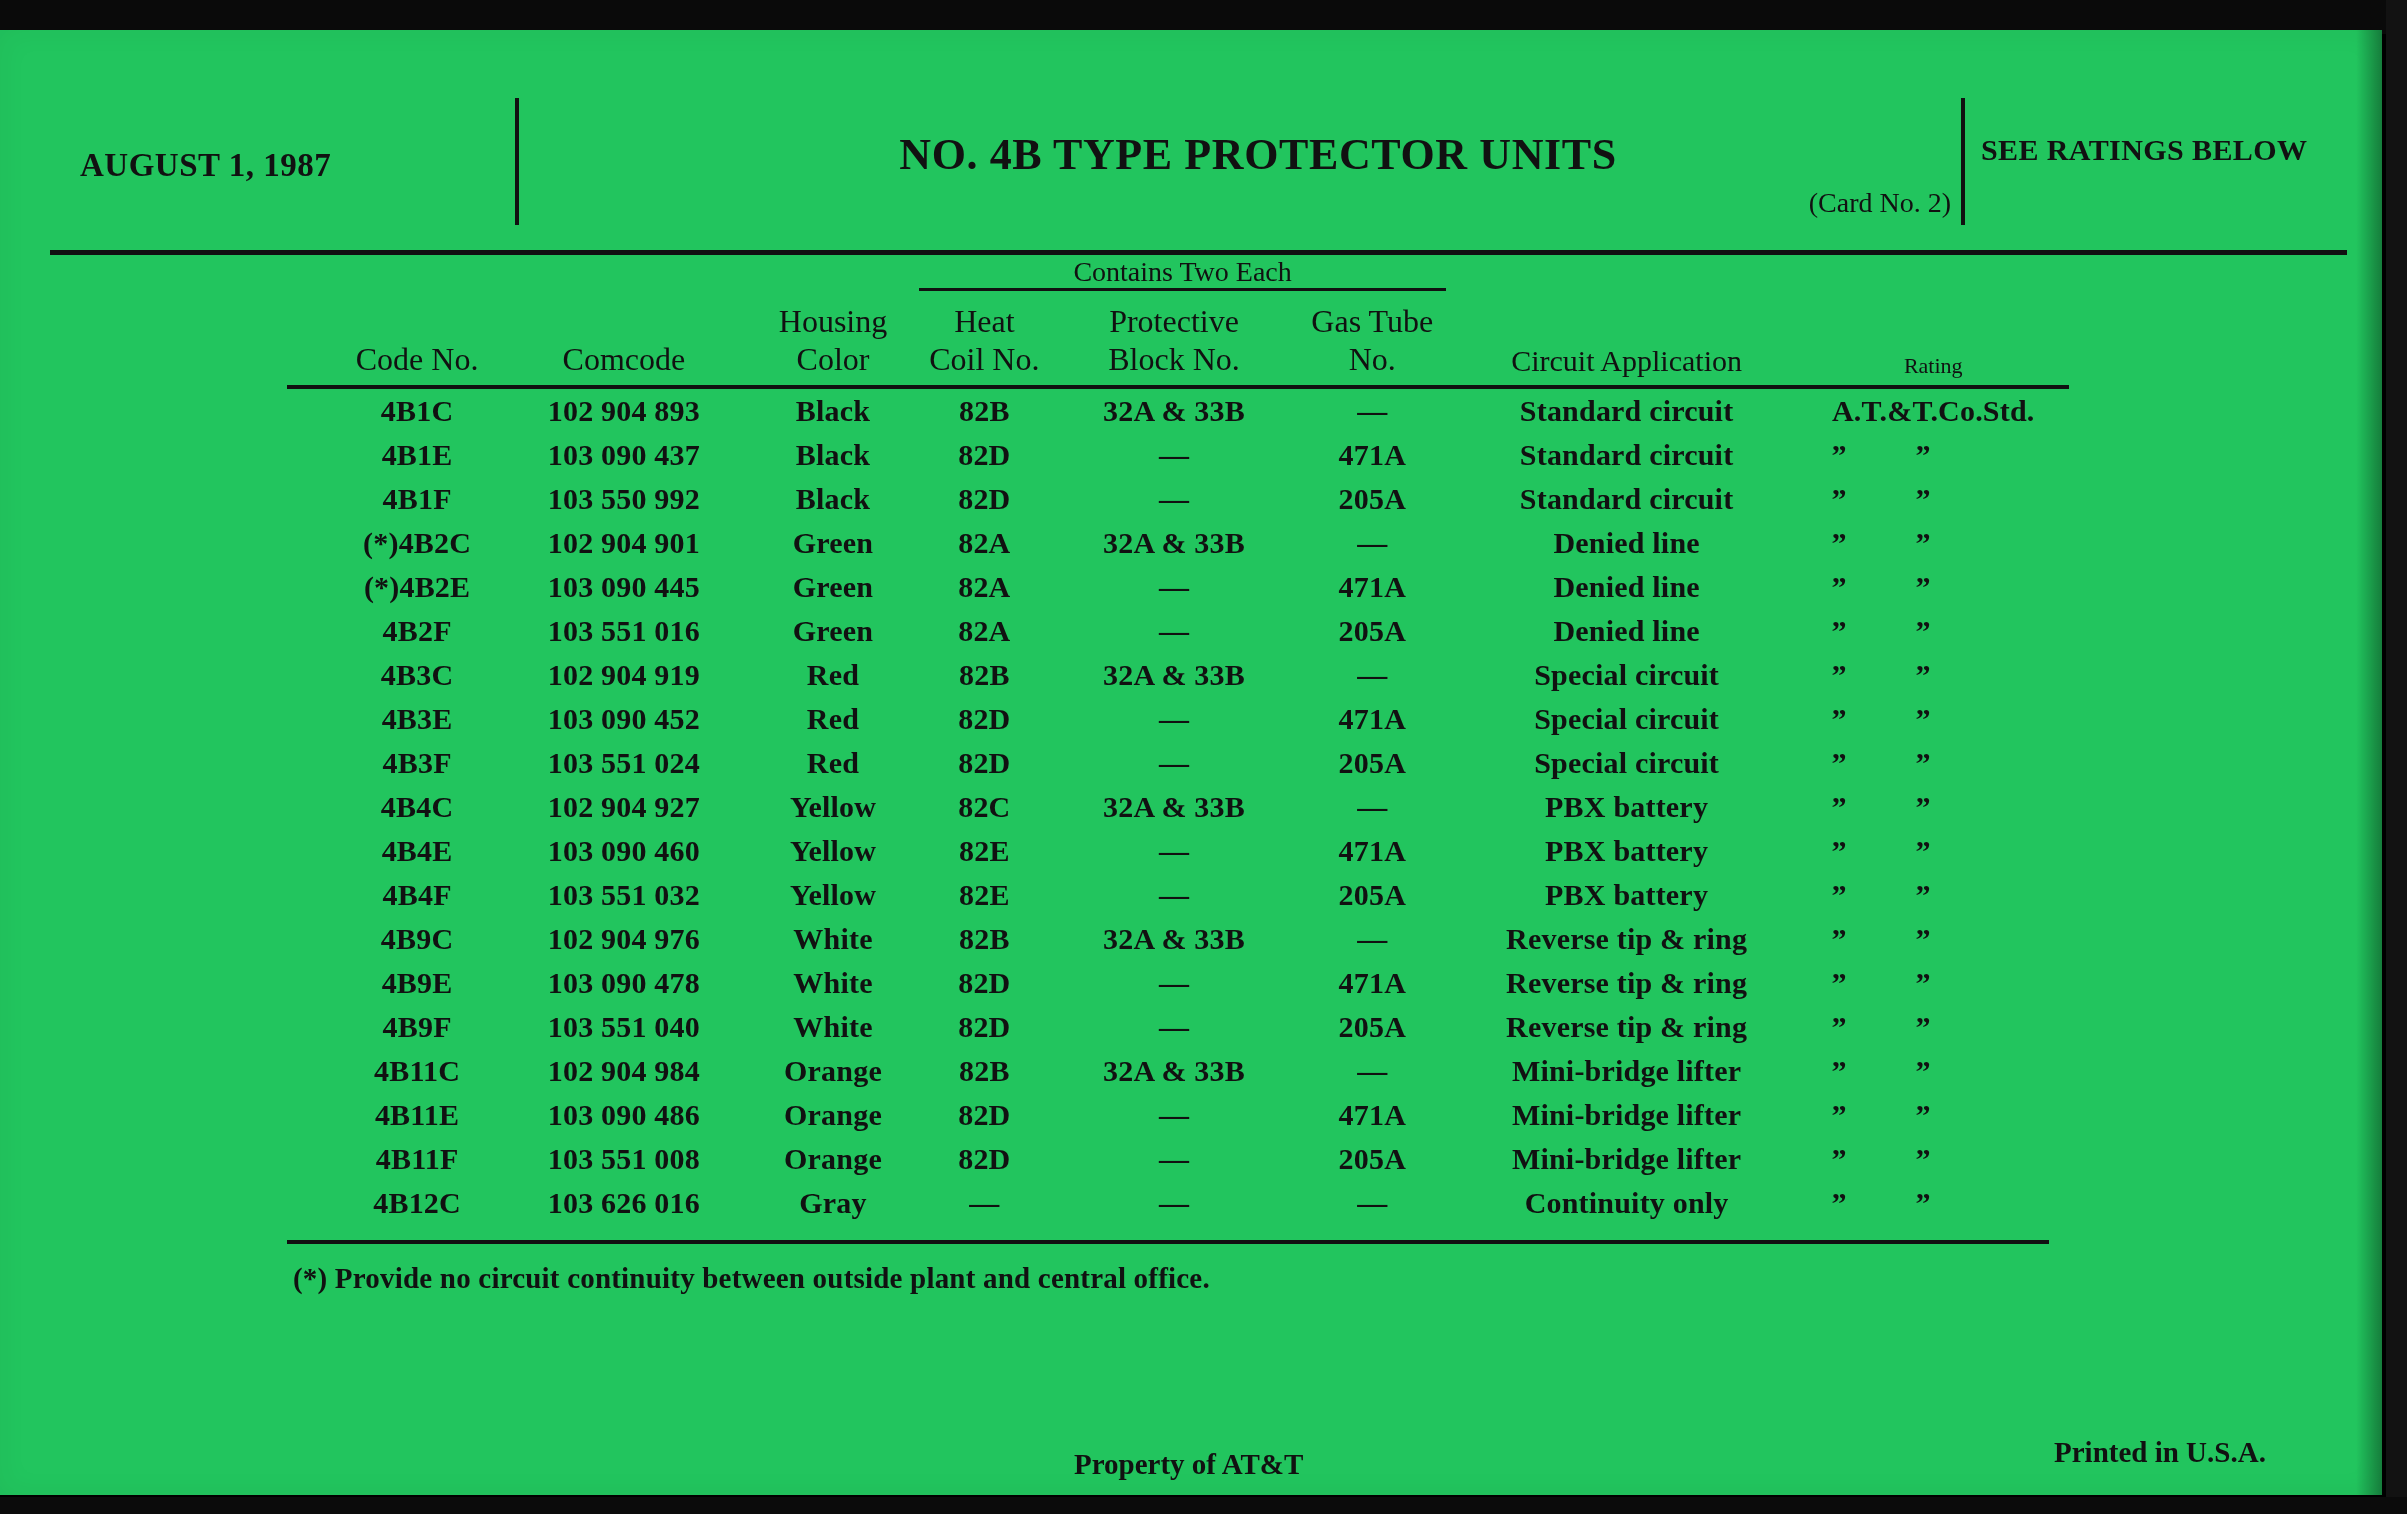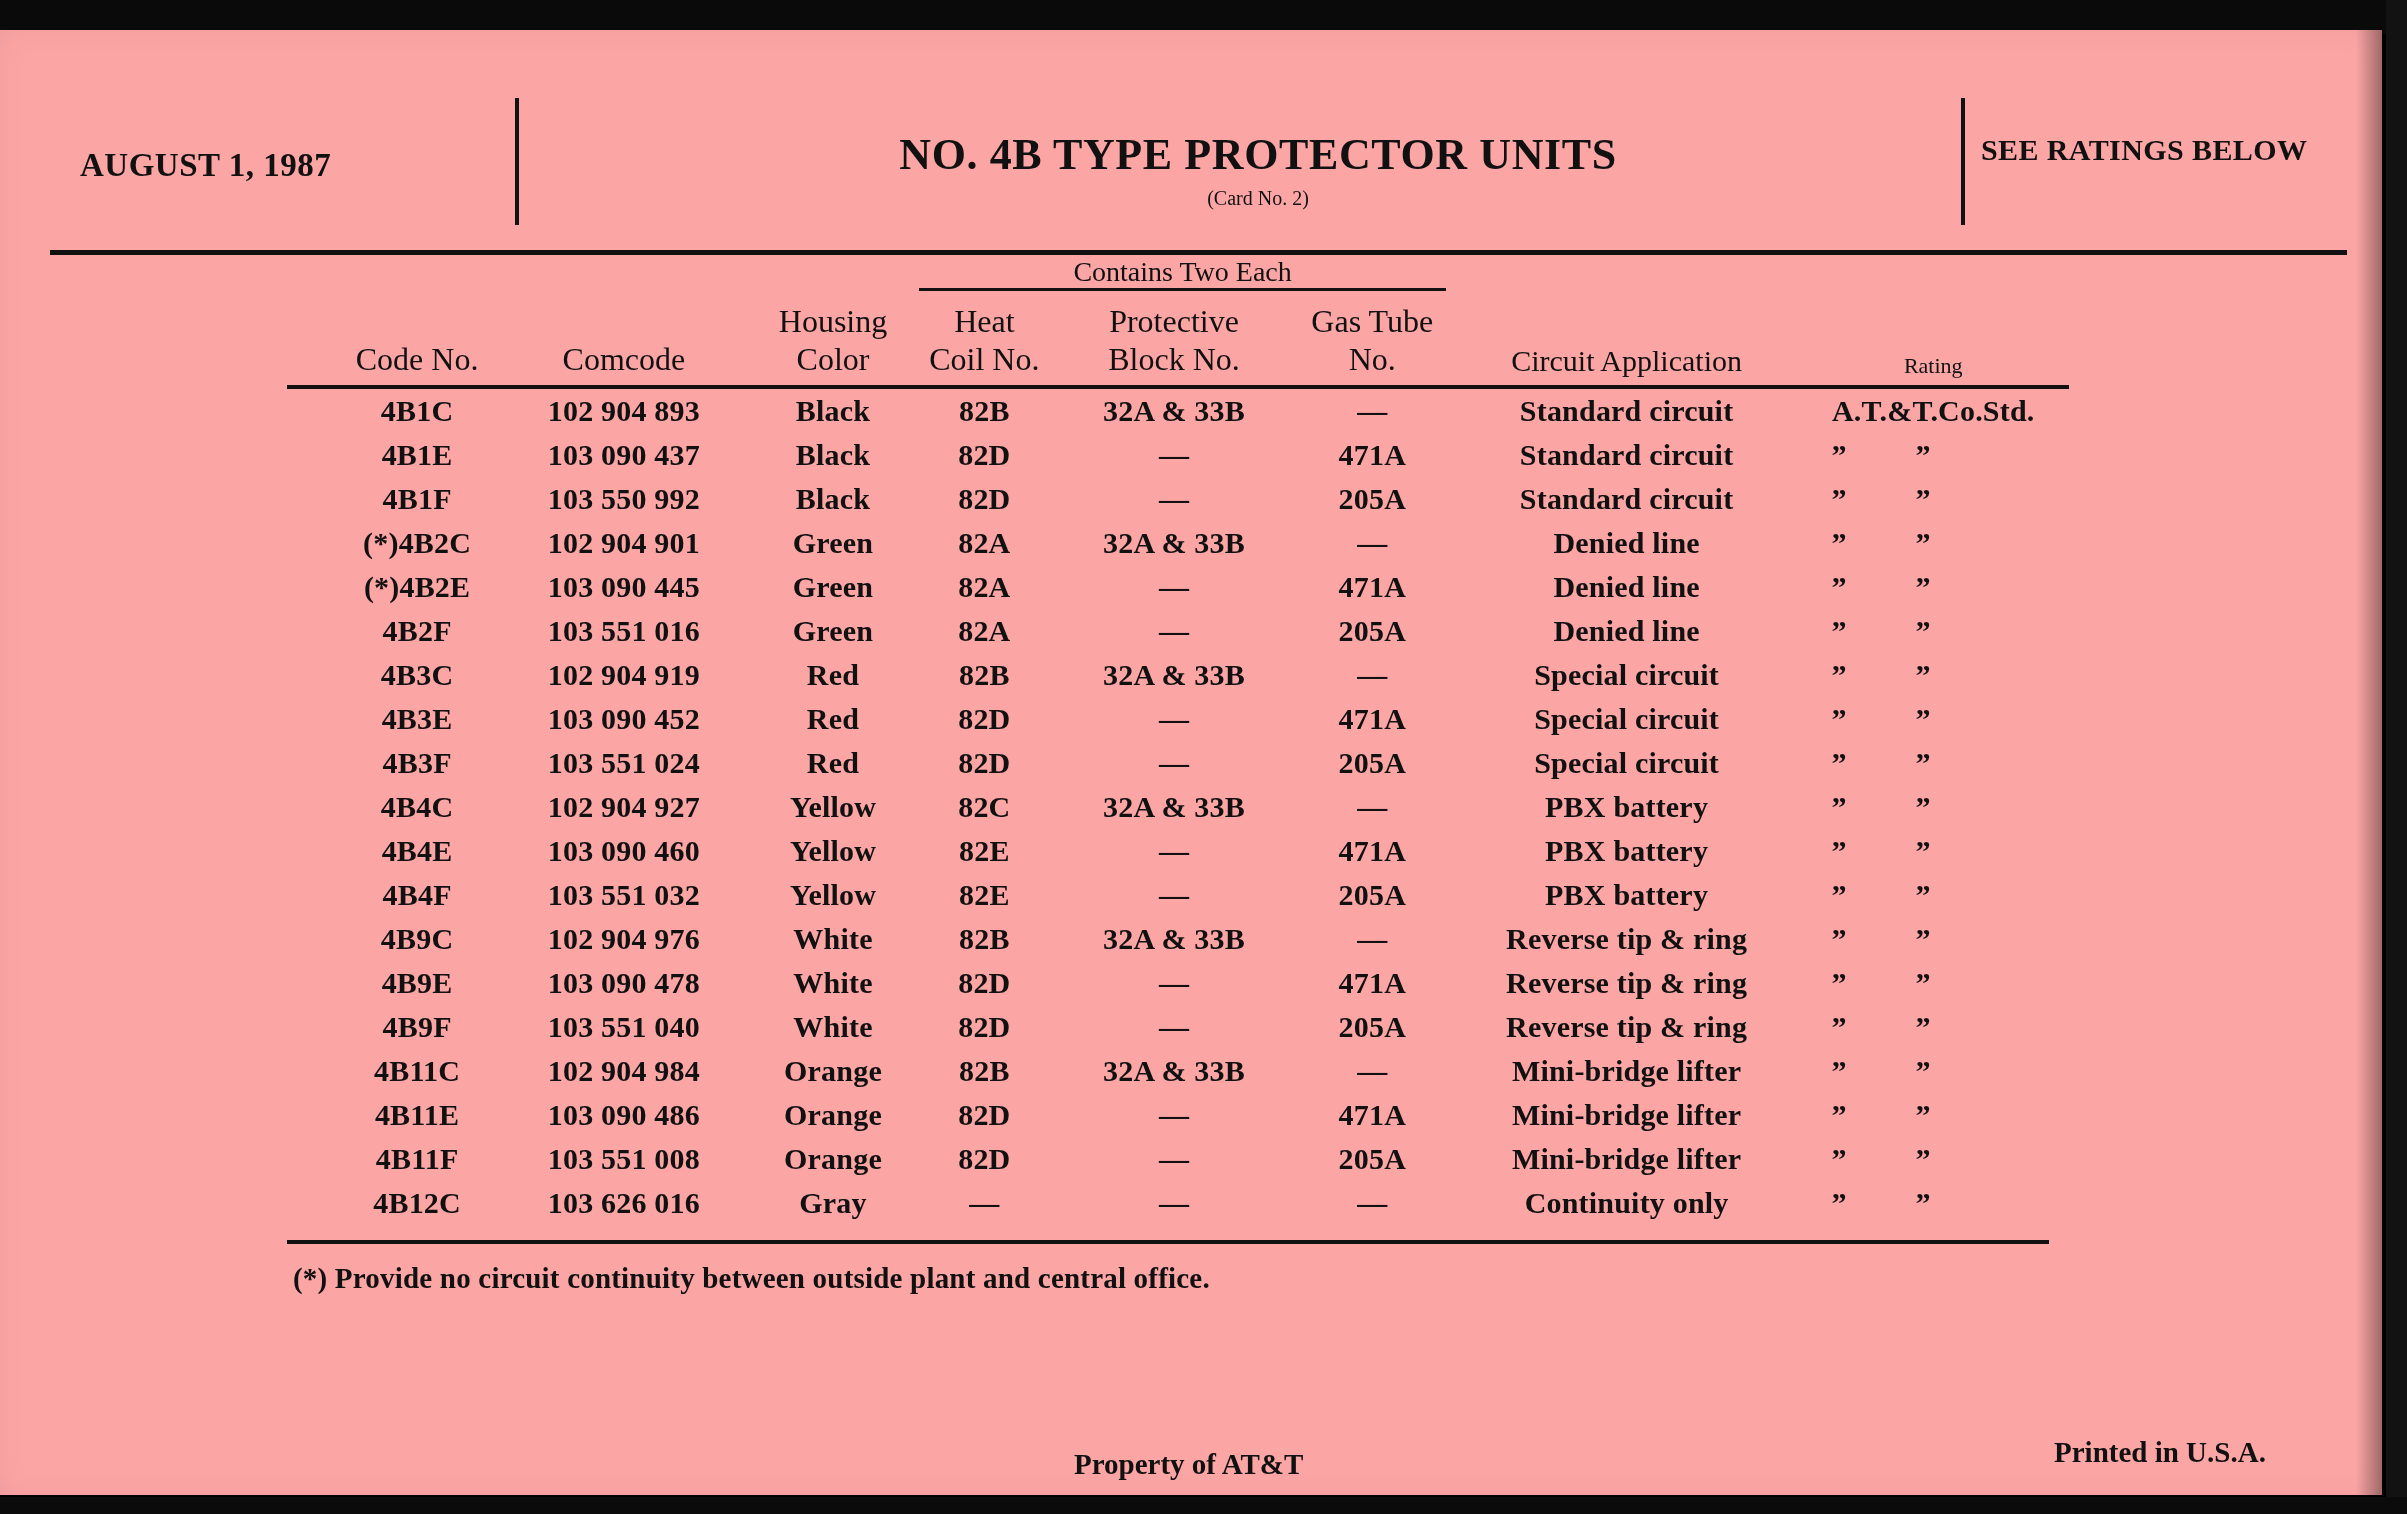--- a/index.html
+++ b/index.html
@@ -19,21 +19,21 @@
     height: 1515px;
     background: #000;
   }
   
   .card {
     position: absolute;
     left: 0px;
     top: 30px;
     width: 2382px;
     height: 1465px;
-    background: #fca5a5;
+    background: #22c55e;
     box-shadow: inset 0 0 30px rgba(0,0,0,0.05);
   }
   .card::after {
     content: "";
     position: absolute;
     right: 0; top: 0; bottom: 0;
     width: 26px;
     background: linear-gradient(to right, rgba(0,0,0,0.0), rgba(0,0,0,0.35));
     pointer-events: none;
   }
@@ -95,22 +95,22 @@
     font-size: 44px;
     font-weight: bold;
     letter-spacing: 0.6px;
     color: #111;
   }
   .hdr-sub {
     position: absolute;
     left: 515px;
     top: 117px;
     width: 1386px;
-    text-align: center;
-    font-size: 20px;
+    text-align: right;
+    font-size: 28px;
     color: #111;
   }
   .hdr-see {
     position: absolute;
     left: 1931px;
     top: 61px;
     width: 406px;
     text-align: left;
     font-size: 30px;
     font-weight: bold;

